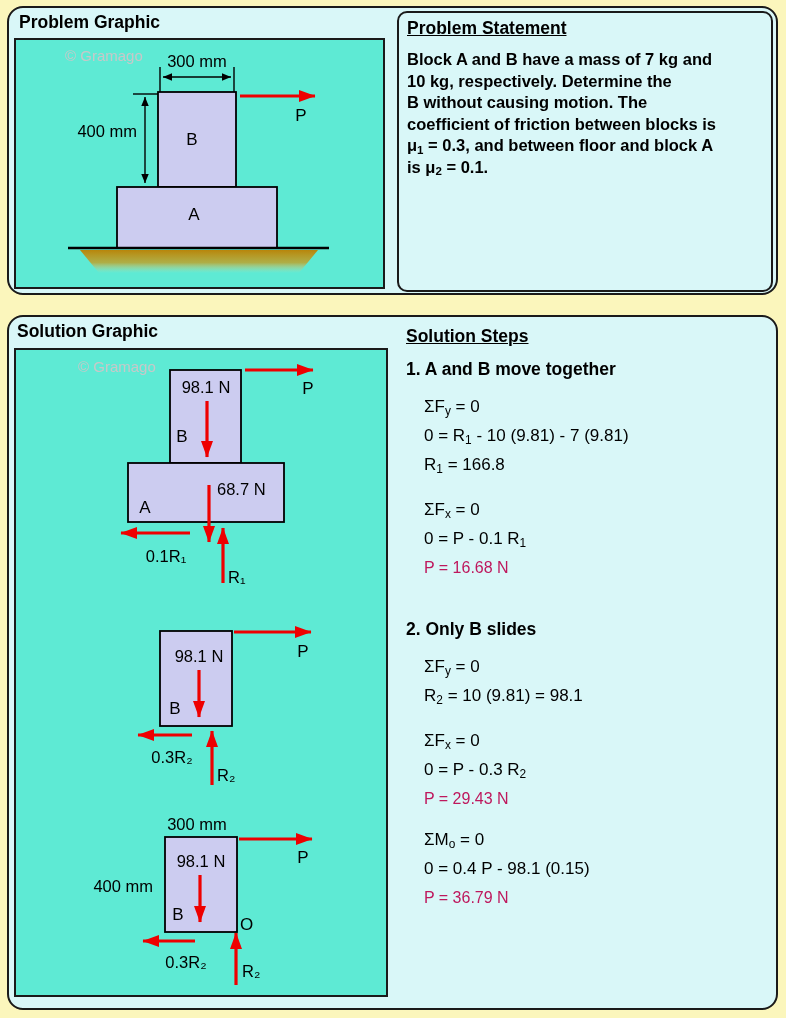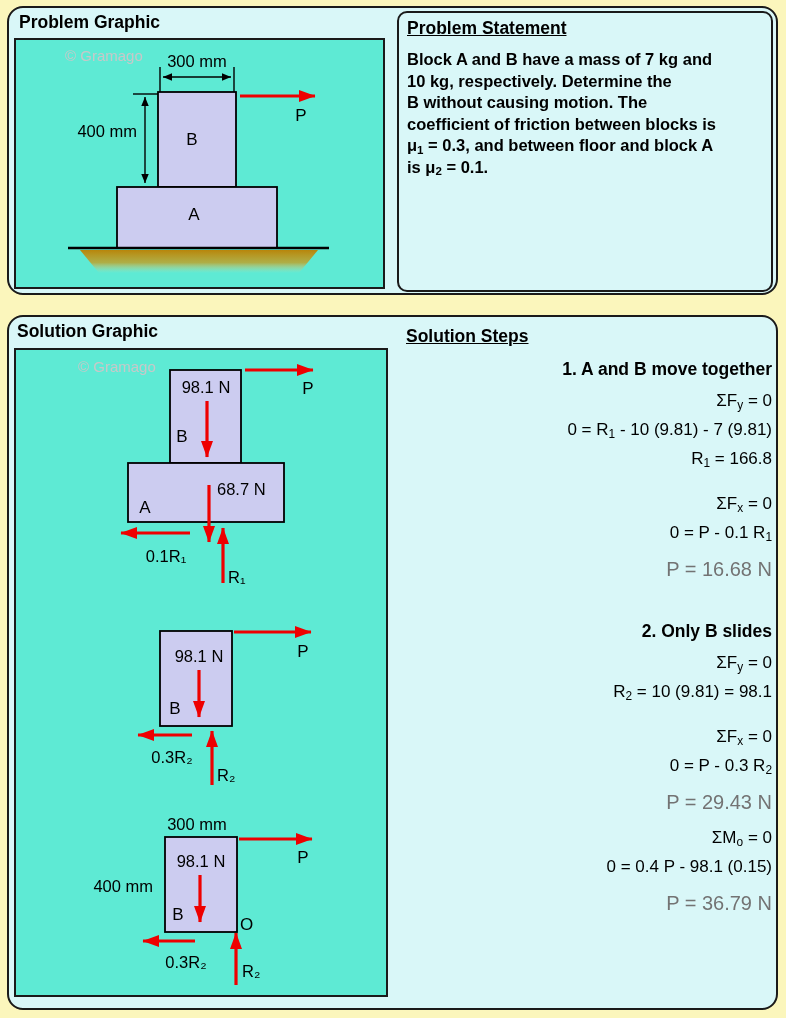--- a/index.html
+++ b/index.html
@@ -27,27 +27,27 @@
     position:absolute; left:388px; top:3px; width:376px; height:281px;
     box-sizing:border-box; border:2px solid #1a1a1a; border-radius:10px;
     background:#D9F7F8;
   }
   .section-title { font-size:17.5px; font-weight:bold; text-decoration:underline; white-space:pre; }
   #ps-title { position:absolute; left:8px; top:5px; }
   #ps-lines { position:absolute; left:8px; top:36px; font-size:16.5px; line-height:21.5px;font-weight:bold; }
   #ps-lines .bound-line { white-space:pre; }
 
   #steps-title { position:absolute; left:397px; top:9px; }
-  #steps-flow  { position:absolute; left:397px; top:41px; width:366px;text-align:right; }
+  #steps-flow  { position:absolute; left:397px; top:41px; width:366px; }
   .step-heading { font-size:17.5px; font-weight:bold; line-height:22px; margin-top:36px; white-space:pre; }
   .step-heading.first { margin-top:0; }
-  .eq-group { margin-left:18px; margin-top:6px; font-size:17px; }
+  .eq-group { margin-left:18px; margin-top:12px; font-size:17px; }
   .eq-group.second { margin-top:16px; }
   .eq-group .bound-line { line-height:29px; white-space:pre; }
-  .result { margin-left:18px; margin-top:8px; font-size:20px; line-height:29px; color:#737373; white-space:pre; }
+  .result { margin-left:18px; margin-top:0; font-size:16px; line-height:29px; color:#be185d; white-space:pre; }
   sub { font-size:0.7em; line-height:0; position:relative; top:0.25em; vertical-align:baseline; }
 
   .svgtext   { font-family:"Liberation Sans","DejaVu Sans",sans-serif; font-size:16.5px; fill:#000; }
   .blocktext { font-family:"Liberation Sans","DejaVu Sans",sans-serif; font-size:17px; fill:#000; }
   .wmark     { font-family:"Liberation Sans","DejaVu Sans",sans-serif; font-size:15px; fill:#C8C8C8; }
 </style>
 </head>
 <body>
 
 <svg width="0" height="0" style="position:absolute" aria-hidden="true">

